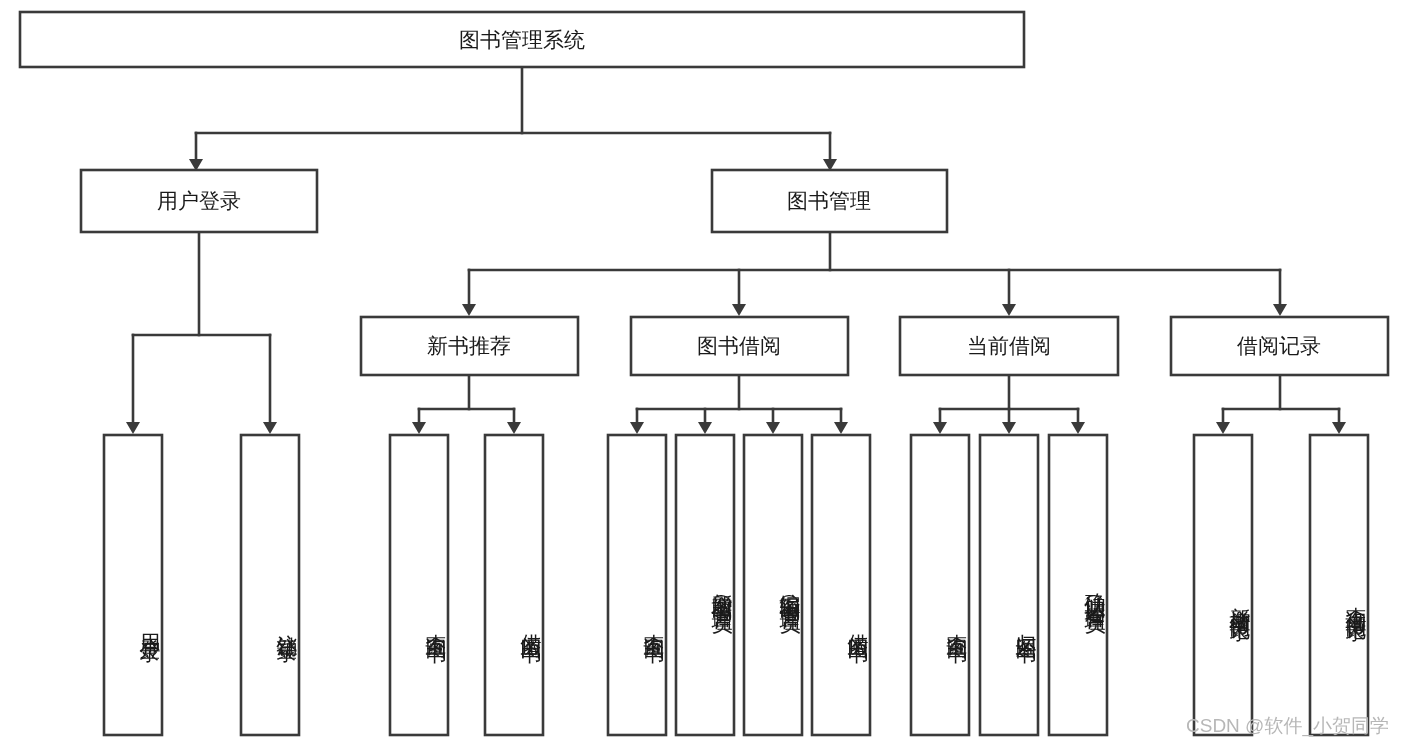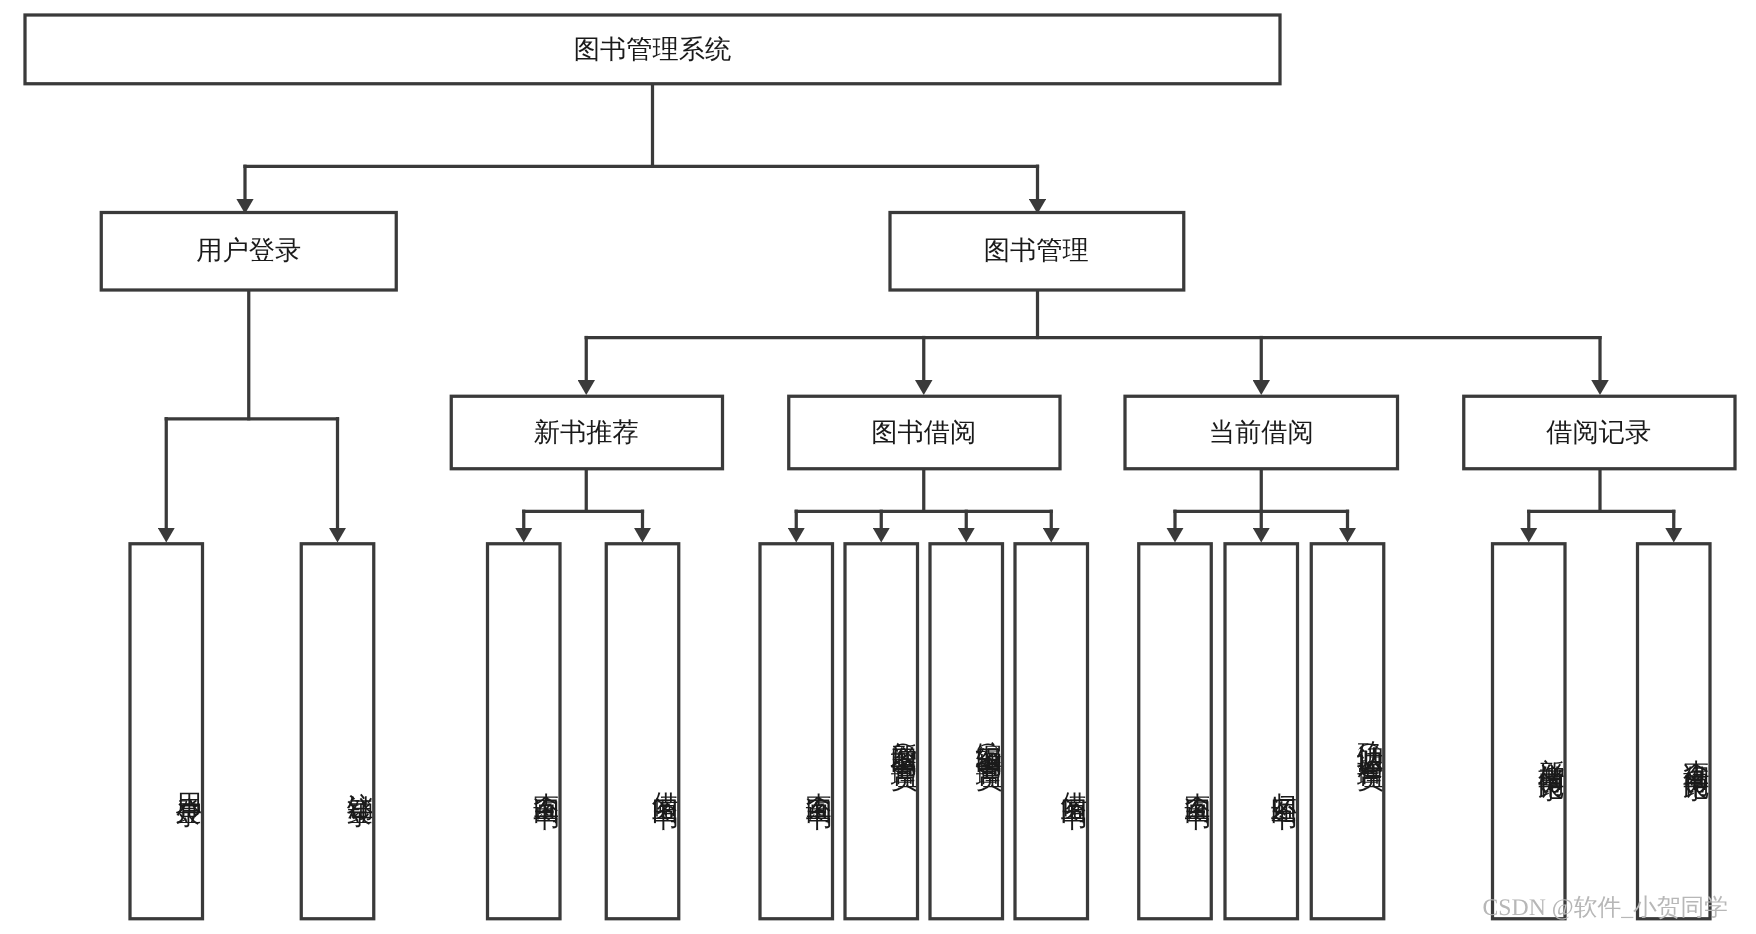--- a/index.html
+++ b/index.html
@@ -59,21 +59,21 @@
     letter-spacing: 3px;
     text-align: center;
     display: flex;
     align-items: flex-start;
     justify-content: center;
     pointer-events: none;
     white-space: nowrap;
   }
   .watermark {
     position: absolute;
-    font-family: Liberation Serif, serif;
+    font-family: Liberation Sans, sans-serif;
     font-size: 19px;
     color: #b7b7b7;
     left: 1186px;
     top: 713px;
     white-space: nowrap;
   }
 </style>
 </head>
 <body>
 

